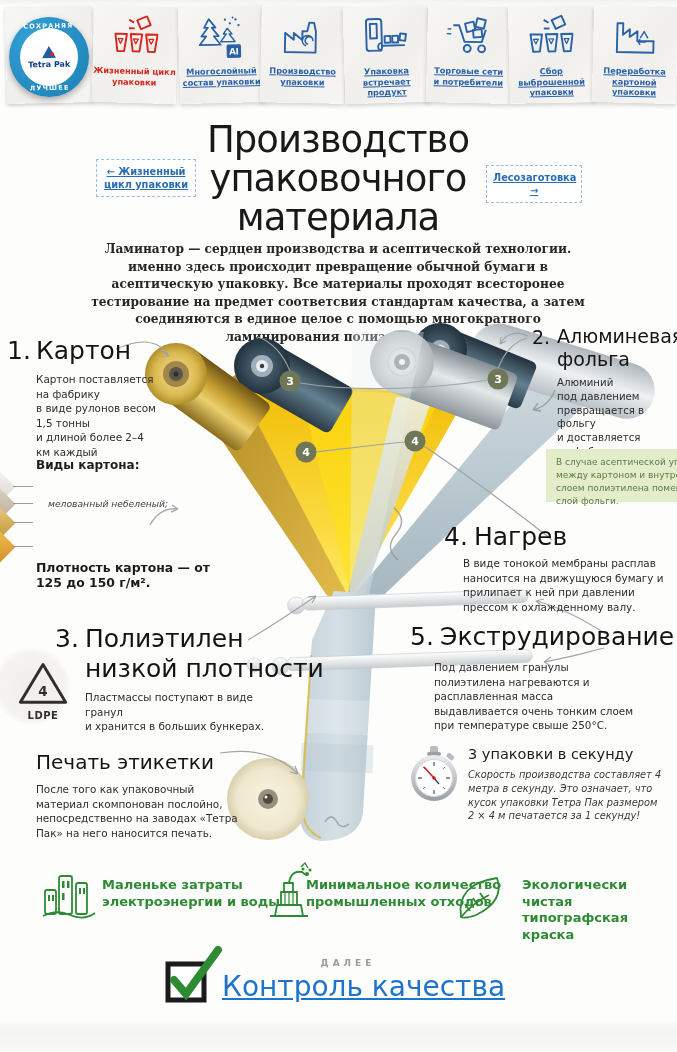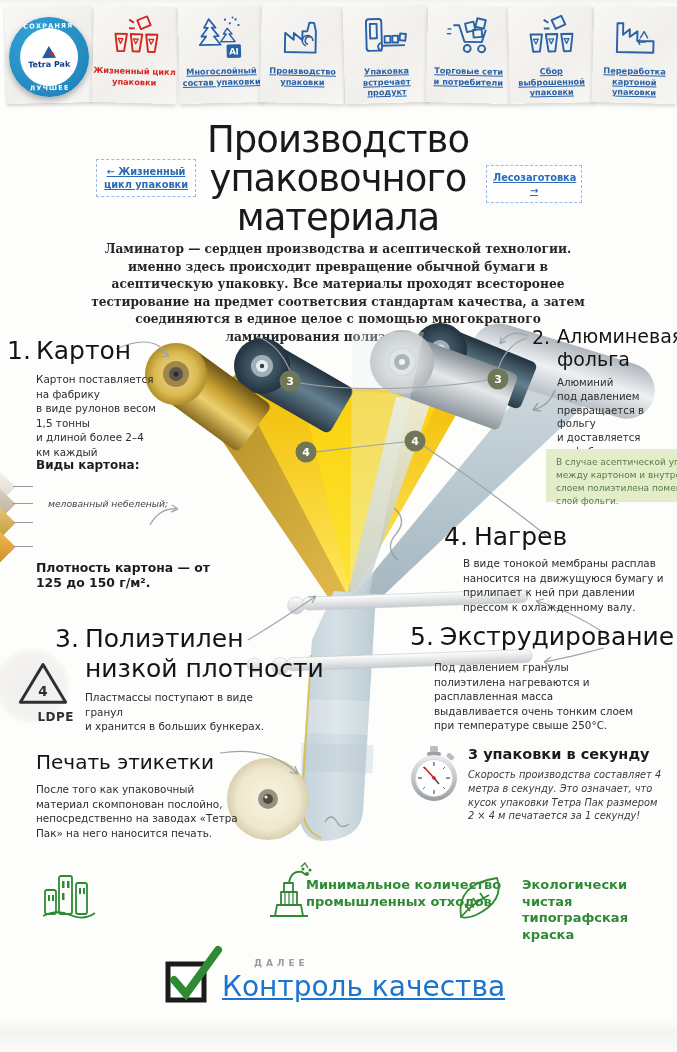--- a/index.html
+++ b/index.html
@@ -25,23 +25,23 @@
 
 .h-num{font-size:25px;color:#141414}
 .h-title{font-size:25px;line-height:30px;color:#141414}
 .body-txt{font-size:10.4px;line-height:14.6px;color:#2d2d2d}
 .types-title{font-size:12px;font-weight:bold;color:#1d1d1d}
 .type-row{position:absolute;font-size:9.2px;font-style:italic;color:#454545;line-height:12px}
 .swatch{position:absolute;width:22px;height:22px;transform:rotate(45deg)}
 .swline{position:absolute;height:1px;background:#9a9a9a}
 .density{font-size:12.4px;font-weight:bold;color:#1b1b1b}
 .note-box{background:#e3edc9;color:#5c7d45;font-size:9px;line-height:13px;padding:7px 10px}
-.speed-title{font-size:14.5px;font-weight:bold;color:#1c1c1c}
+.speed-title{font-size:14.5px;font-weight:normal;color:#1c1c1c}
 .speed-body{font-size:9.8px;line-height:13.8px;font-style:italic;color:#3a3a3a}
-.ldpe-label{font-size:12px;font-weight:bold;color:#2f2f2f;letter-spacing:.5px;text-align:right}
+.ldpe-label{font-size:10px;font-weight:bold;color:#2f2f2f;letter-spacing:.5px;text-align:center}
 .blob{background:radial-gradient(circle,#efeeec 0%,#f4f3f1 60%,rgba(244,243,241,0) 75%);border-radius:50%}
 
 .eco-label{font-size:13px;line-height:16.5px;color:#2f8a35;font-weight:bold}
 .kicker{font-size:9px;letter-spacing:4px;color:#9c9c9c;font-weight:bold}
 .footer-link{font-size:28px;color:#1c74cc;text-decoration:underline}
 .fold{position:absolute;left:0;width:677px;background:linear-gradient(#f1f1f0,#fbfbfa)}
 </style>
 </head>
 <body>
 
@@ -431,20 +431,22 @@
     <g fill="#2f8a35">
       <rect x="6" y="27" width="2" height="6"></rect>
         <rect x="10" y="27" width="2" height="6"></rect>
       <rect x="20" y="13" width="2.5" height="7"></rect>
         <rect x="25" y="13" width="2.5" height="7"></rect>
         <rect x="20" y="25" width="2.5" height="7"></rect>
       <rect x="37" y="20" width="2" height="6"></rect>
         <rect x="41" y="20" width="2" height="6"></rect>
     </g>
   </svg>
+  <div class="abs eco-label preline" style="left:102px;top:17px">Маленьке затраты
+электроэнергии и воды</div>
 
   <svg class="abs" style="left:262px;top:2px" width="54" height="60" viewBox="0 0 54 60">
     <g fill="none" stroke="#2f8a35" stroke-width="1.8" stroke-linejoin="round">
       <path d="M8 54 h38 M13 54 l2 -11 h24 l2 11"></path>
       <rect x="19" y="30" width="16" height="13"></rect>
         <path d="M23 30 v13 M27 30 v13 M31 30 v13" stroke-width="1.2"></path>
       <rect x="22" y="21" width="9" height="9"></rect>
       <path d="M27 21 q2 -13 13 -11 l4 3"></path>
       <path d="M39 5 l4 -4 l3 5" stroke-width="1.4"></path>
     </g>
@@ -461,18 +463,18 @@
     <g fill="none" stroke="#2f8a35" stroke-width="1.8" stroke-linejoin="round">
       <path d="M6 45 Q1 12 42 6 Q50 29 21 43 Q11 47 6 45 Z"></path>
       <path d="M6 45 Q18 31 34 23"></path>
       <path d="M15 39 l-5 -7 M23 34 l-5 -8 M30 28 l-5 -7"></path>
     </g>
   </svg>
   <div class="abs eco-label preline" style="left:522px;top:17px">Экологически чистая
 типографская краска</div>
 </div>
 
-<div class="abs kicker" style="left:254px;top:958px;width:200px;text-align:left">ДАЛЕЕ</div>
+<div class="abs kicker" style="left:248px;top:958px;width:200px;text-align:center">ДАЛЕЕ</div>
 <svg class="abs" width="66" height="62" style="left:158px;top:944px">
   <rect x="10" y="20" width="36" height="36" fill="#fff" stroke="#1b1b1b" stroke-width="5"></rect>
   <path d="M16 36 L28 50 L60 6" stroke="#2e8b33" stroke-width="8" fill="none" stroke-linecap="round"></path>
 </svg>
 <div class="abs footer-link" style="left:222px;top:970px">Контроль качества</div>
 
 </body></html>

